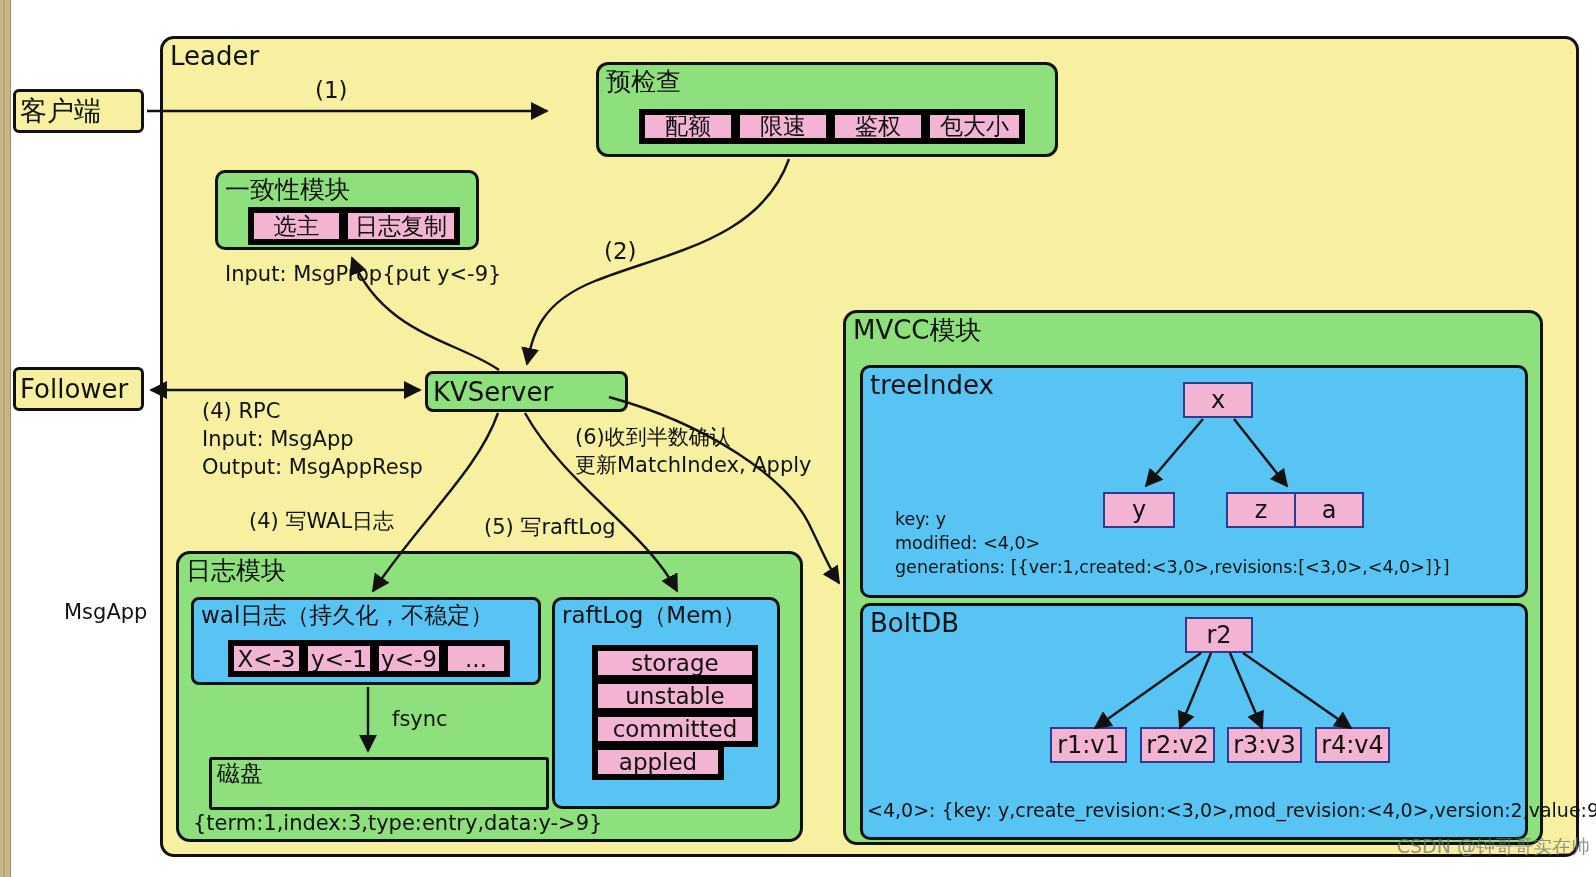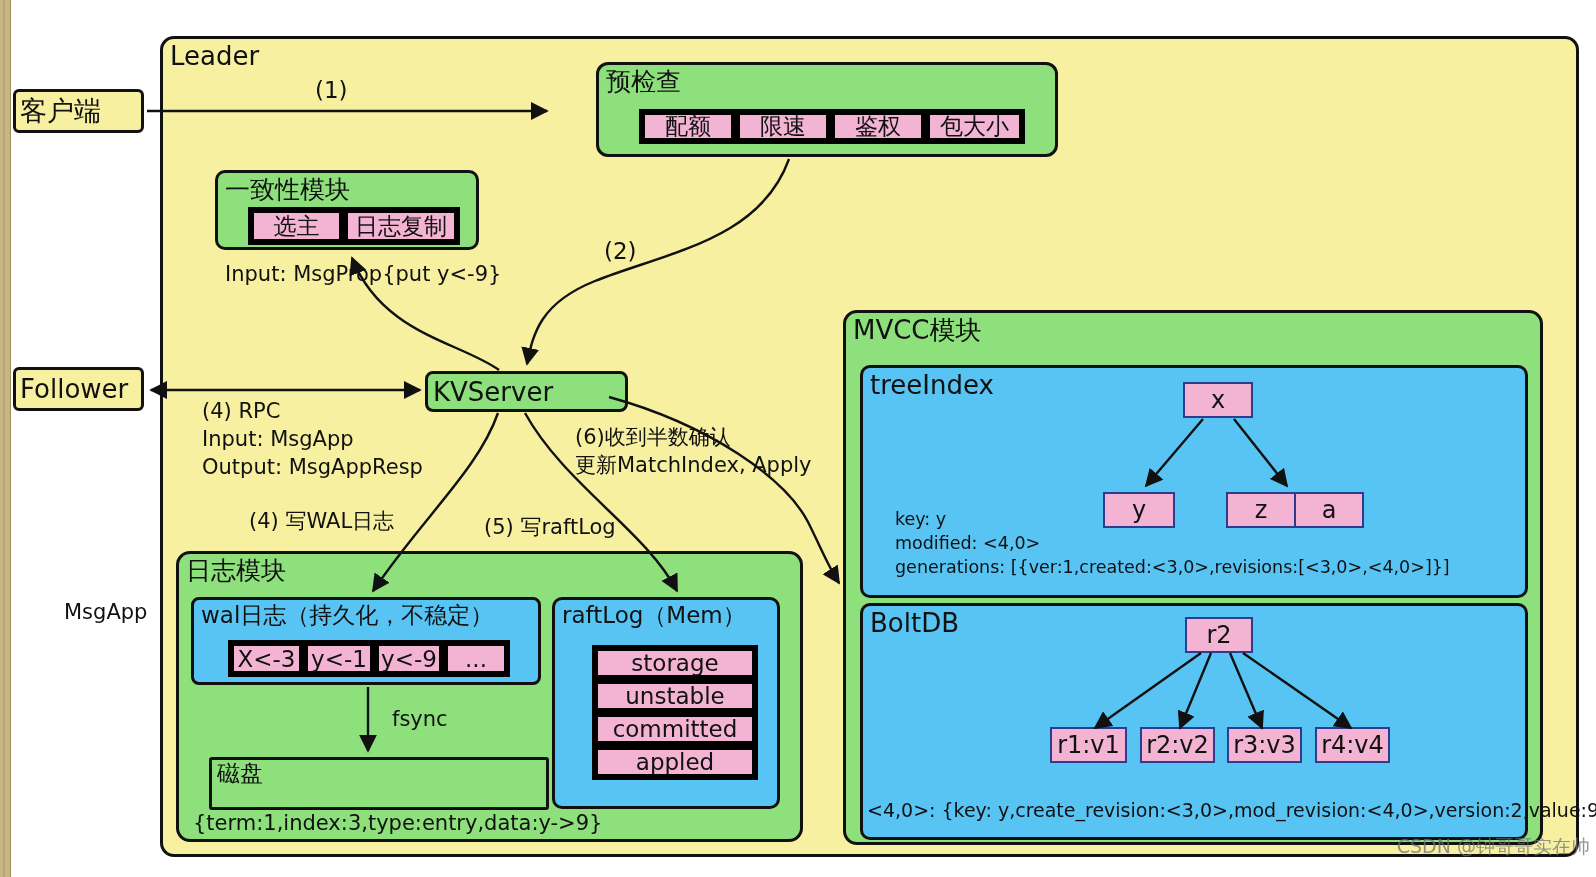--- a/index.html
+++ b/index.html
@@ -116,21 +116,21 @@
       </div>
 
       <div class="lbl" style="left:14px;top:255px;">{term:1,index:3,type:entry,data:y-&gt;9}</div>
 
       <div class="box blue r10" style="left:373px;top:43px;width:228px;height:212px;">
         <div class="title" style="font-size:23px;">raftLog（Mem）</div>
         <div class="vstack" style="left:37px;top:45px;">
           <div class="cell" style="width:166px;height:36px;">storage</div>
           <div class="cell" style="width:166px;height:36px;">unstable</div>
           <div class="cell" style="width:166px;height:36px;">committed</div>
-          <div class="cell" style="width:166px;height:36px;">appled</div>
+          <div class="cell" style="width:132px;height:36px;">appled</div>
         </div>
       </div>
     </div>
 
     <div class="box green r14" style="left:680px;top:271px;width:700px;height:535px;">
       <div class="title" style="font-size:26px;">MVCC模块</div>
 
       <div class="box blue r10" style="left:14px;top:52px;width:668px;height:233px;">
         <div class="title" style="font-size:26px;">treeIndex</div>
         <div class="node" style="left:320px;top:14px;width:70px;height:36px;">x</div>

